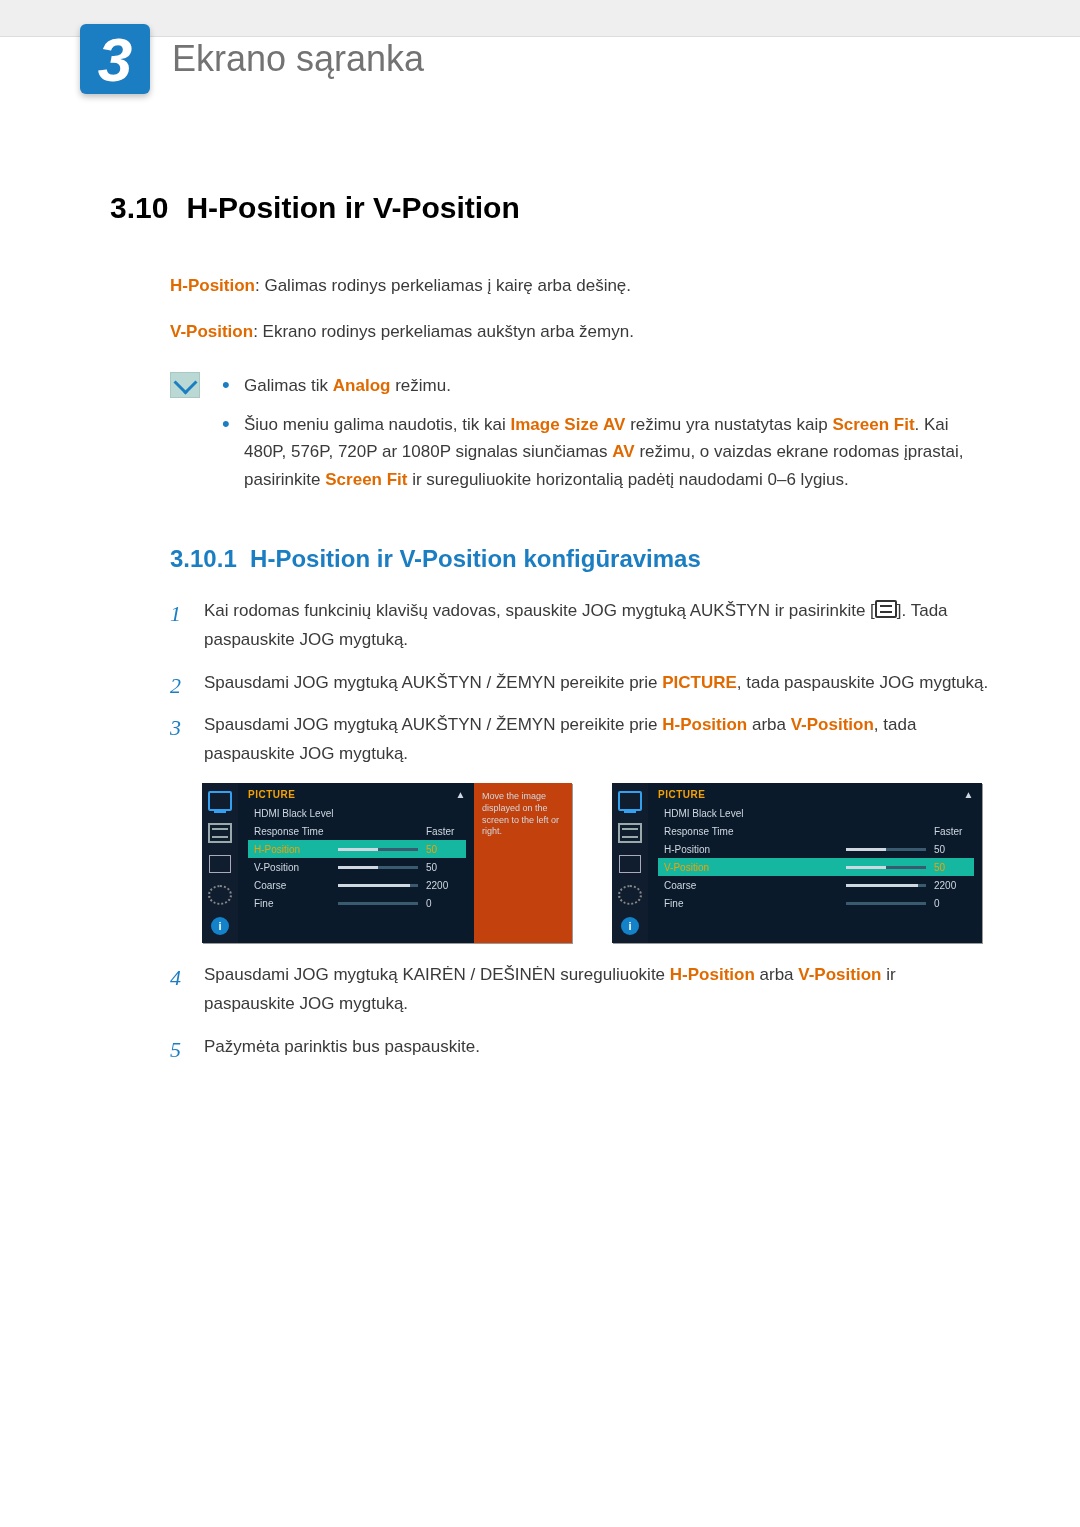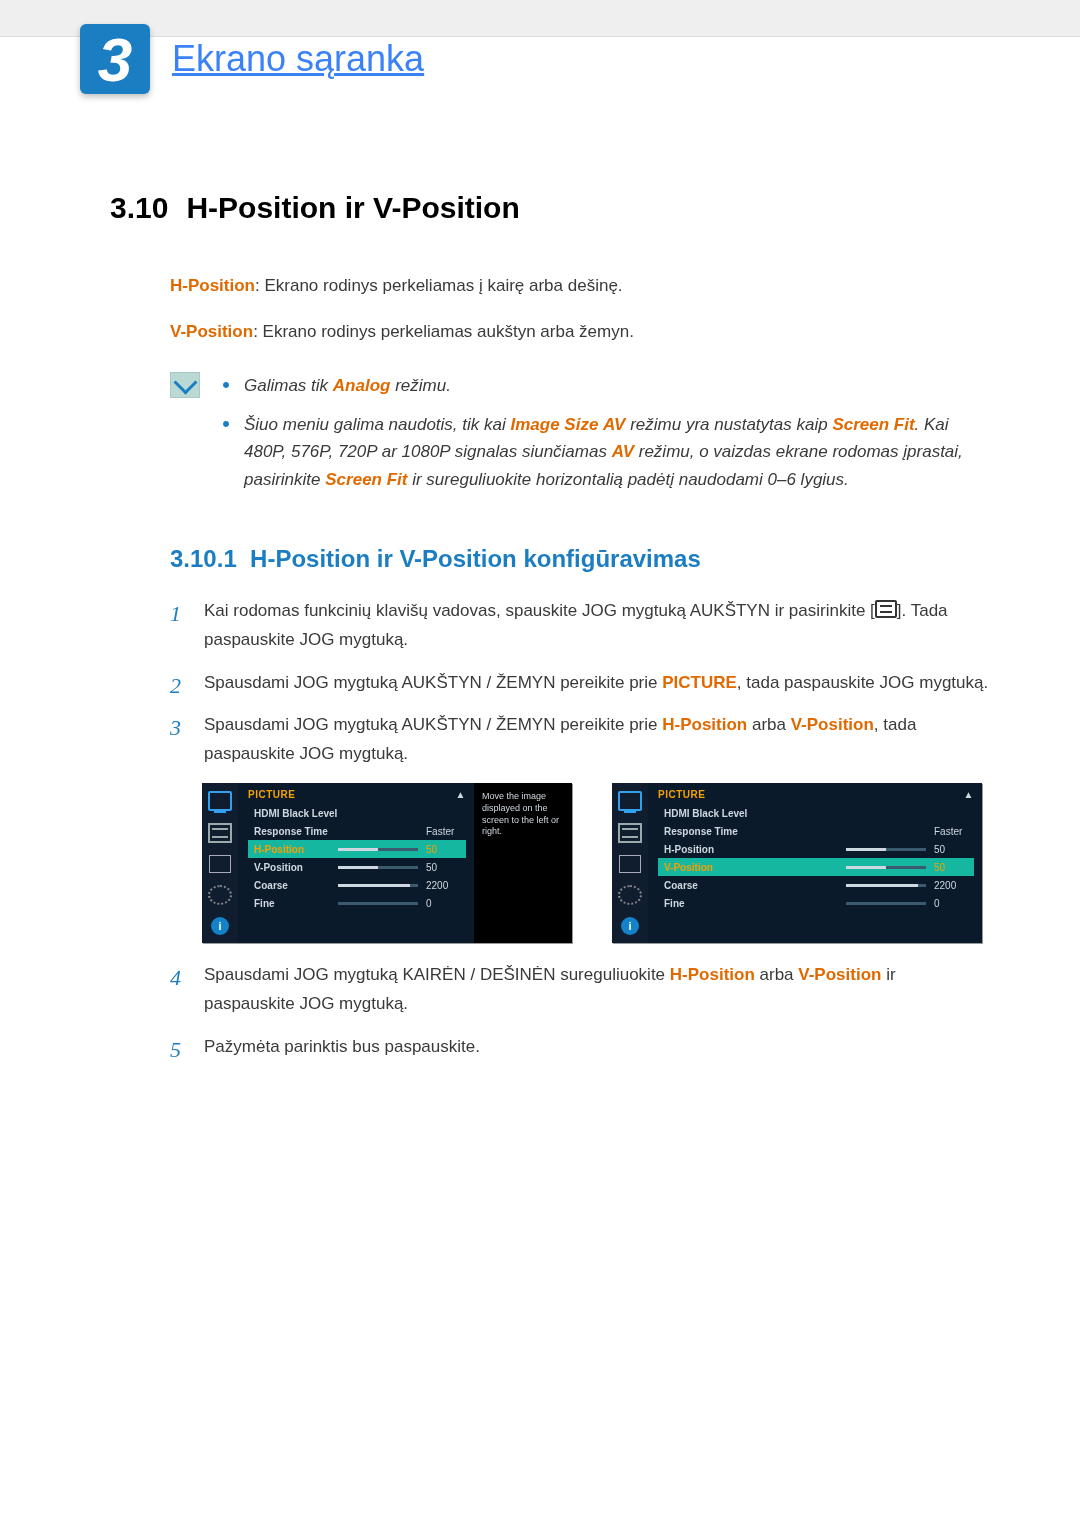--- a/index.html
+++ b/index.html
@@ -30,24 +30,23 @@
     font-weight: bold;
     font-style: italic;
     display: flex;
     align-items: center;
     justify-content: center;
     border-radius: 6px;
     box-shadow: 0 3px 6px rgba(0,0,0,0.25);
   }
   .chapter-title {
     font-size: 36px;
-    color: #3b82f6;
+    color: #737373;
     margin-left: 22px;
     font-weight: normal;
-    text-decoration: underline;
   }
   .content {
     padding: 90px 90px 0 110px;
   }
   .sec-heading {
     color: #000000;
     font-size: 30px;
     font-weight: bold;
     margin-bottom: 48px;
   }
@@ -84,21 +83,20 @@
     list-style: none;
     padding: 0;
     margin: 0;
   }
   .note-list li {
     font-size: 17px;
     line-height: 1.6;
     margin-bottom: 12px;
     position: relative;
     padding-left: 22px;
-    font-style: italic;
   }
   .note-list li:before {
     content: "•";
     position: absolute;
     left: 0;
     color: #1b7dc2;
     font-size: 22px;
     line-height: 1.2;
   }
   .subsec-heading {
@@ -204,31 +202,31 @@
   .osd-row {
     display: flex;
     align-items: center;
     height: 18px;
     padding: 0 6px;
   }
   .osd-row.sel {
     background: #15b7a1;
     color: #f5a100;
   }
-  .osd-row .lbl { flex: 1; font-weight: bold; }
+  .osd-row .lbl { flex: 1; }
   .osd-row .bar {
     width: 80px; height: 3px; background: #3a5a70; margin-right: 8px; position: relative;
   }
   .osd-row .bar .fill {
     position: absolute; left:0; top:0; bottom:0; background: #cfd8e0;
   }
   .osd-row .val { width: 34px; text-align: left; }
   .osd-right {
     width: 82px;
-    background: #000000;
+    background: #c2410c;
     padding: 8px;
     font-size: 9px;
     line-height: 1.3;
   }
 </style>
 </head>
 <body>
 
 <div class="top-bar"></div>
 
@@ -237,21 +235,21 @@
   <div class="chapter-title">Ekrano sąranka</div>
 </div>
 
 <div class="content">
 
   <div class="sec-heading">
     <span class="sec-num">3.10</span><span>H-Position ir V-Position</span>
   </div>
 
   <p class="body-p">
-    <span class="orange-bold">H-Position</span><span>: Ekrano rodinys perkeliamas į kairę arba dešinę.</span>
+    <span class="orange-bold">H-Position</span><span>: Galimas rodinys perkeliamas į kairę arba dešinę.</span>
   </p>
   <p class="body-p">
     <span class="orange-bold">V-Position</span><span>: Ekrano rodinys perkeliamas aukštyn arba žemyn.</span>
   </p>
 
   <div class="note-block">
     <div class="note-icon"></div>
     <ul class="note-list">
       <li>
         <span>Galimas tik </span><span class="orange-bold">Analog</span><span> režimu.</span>

